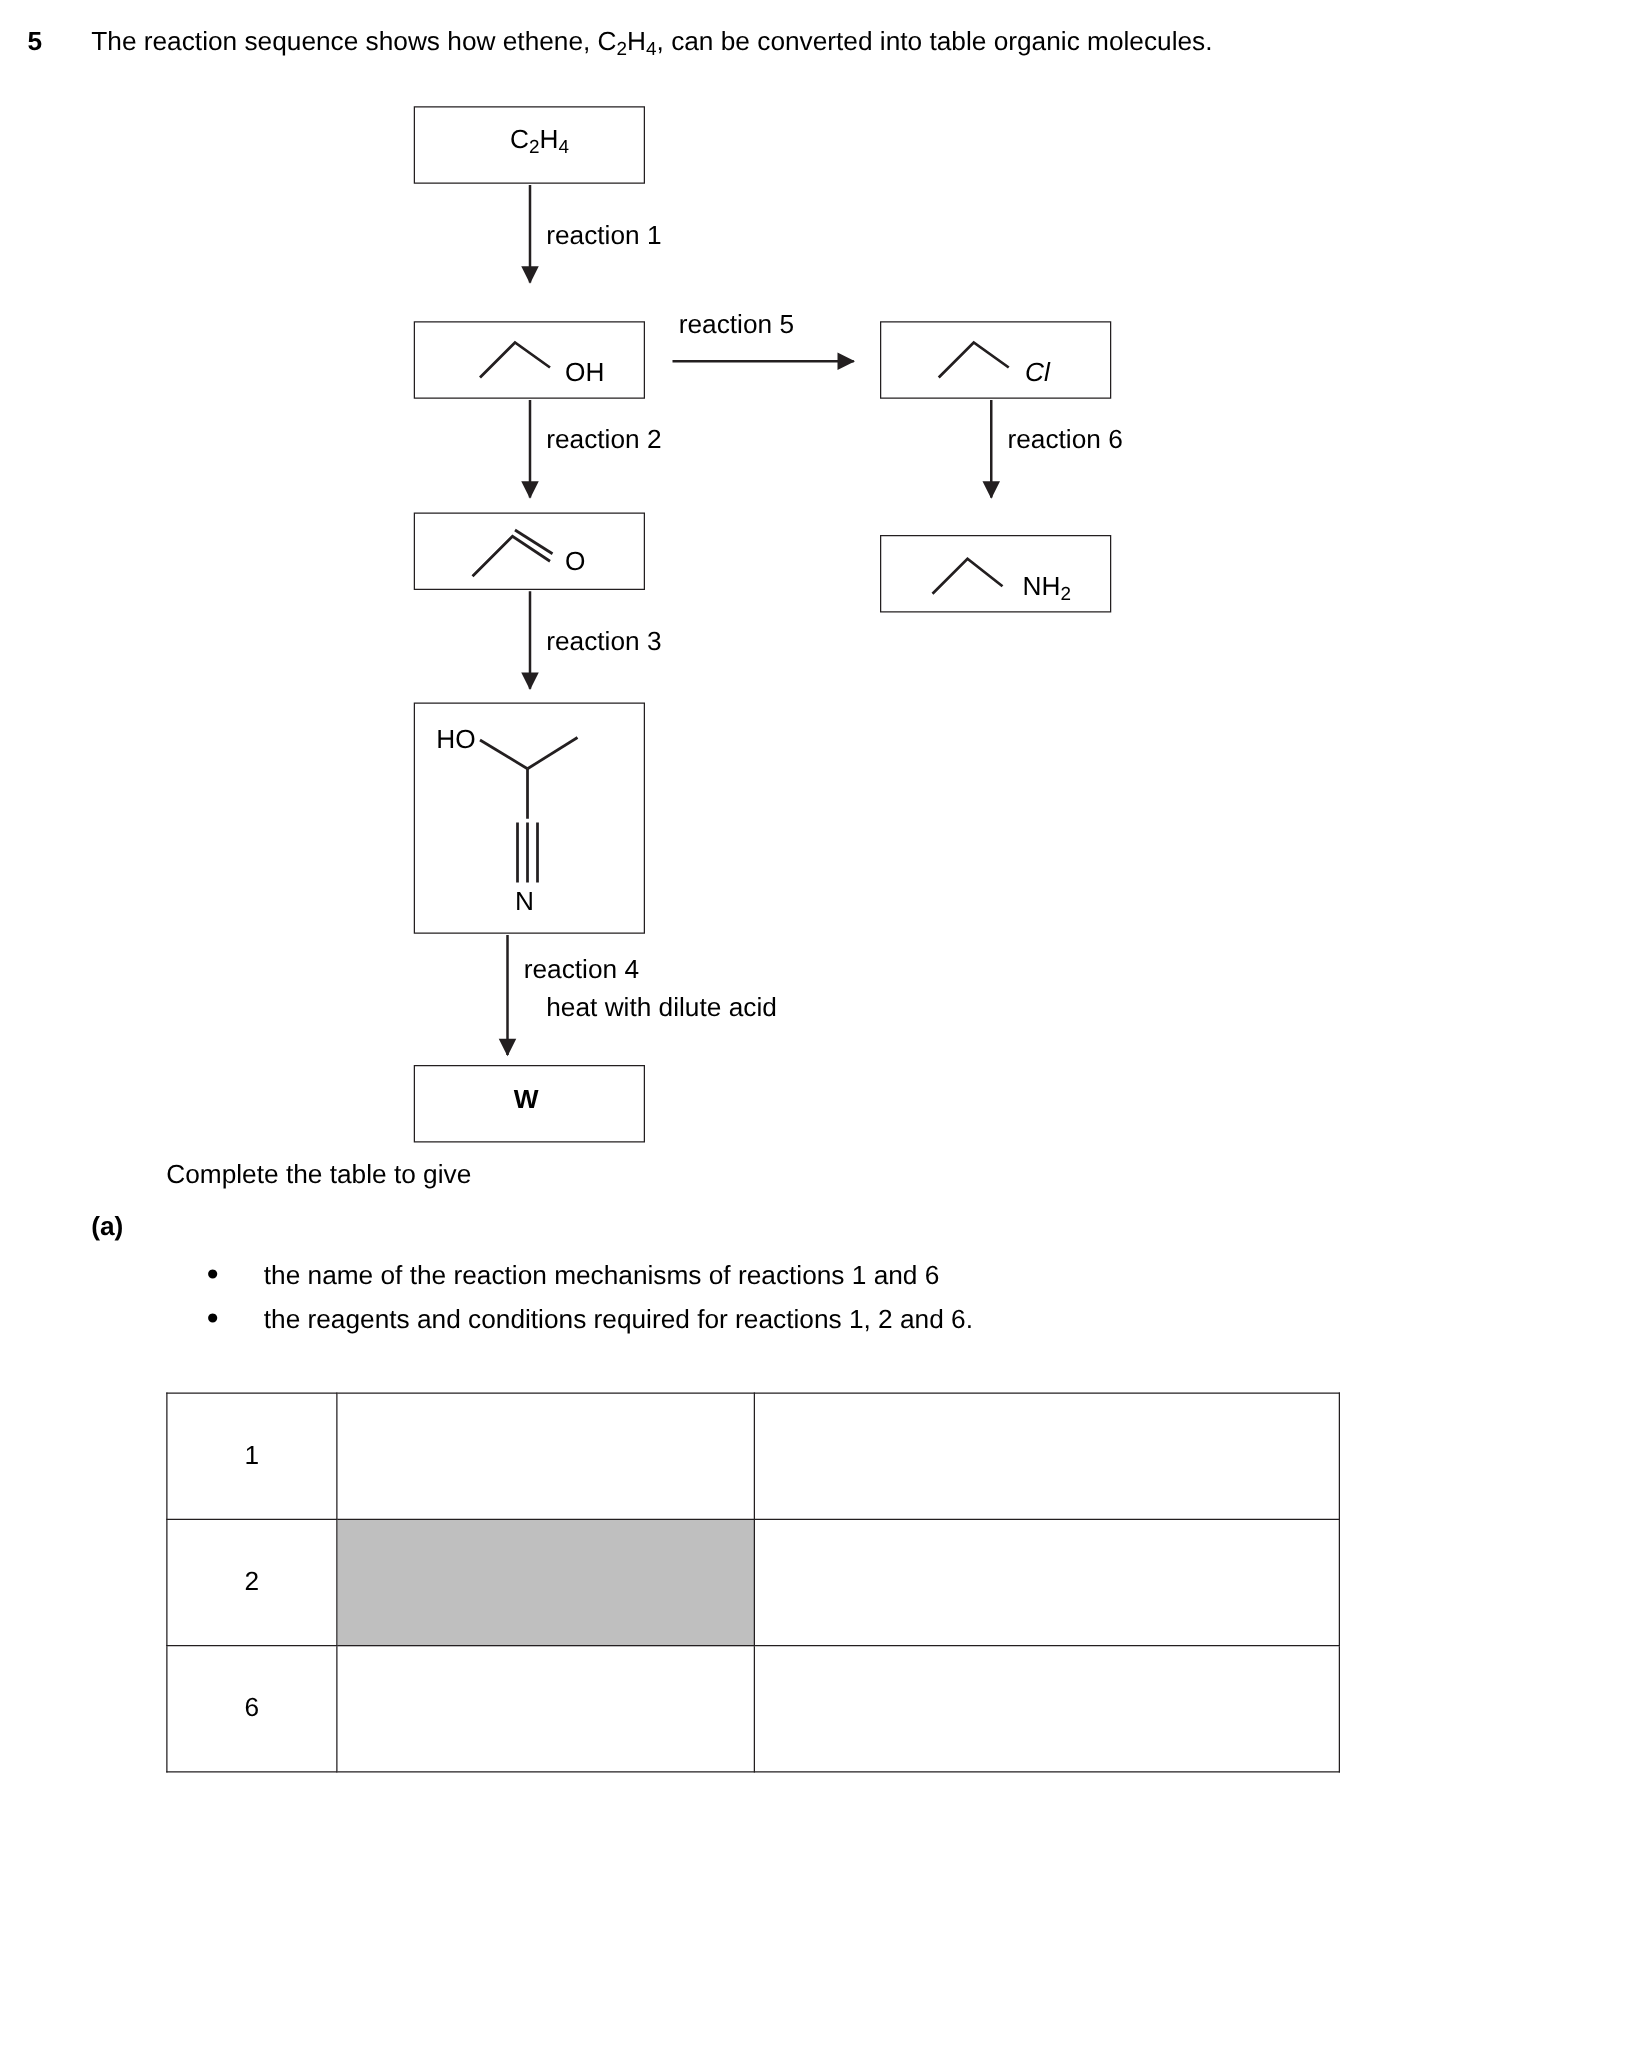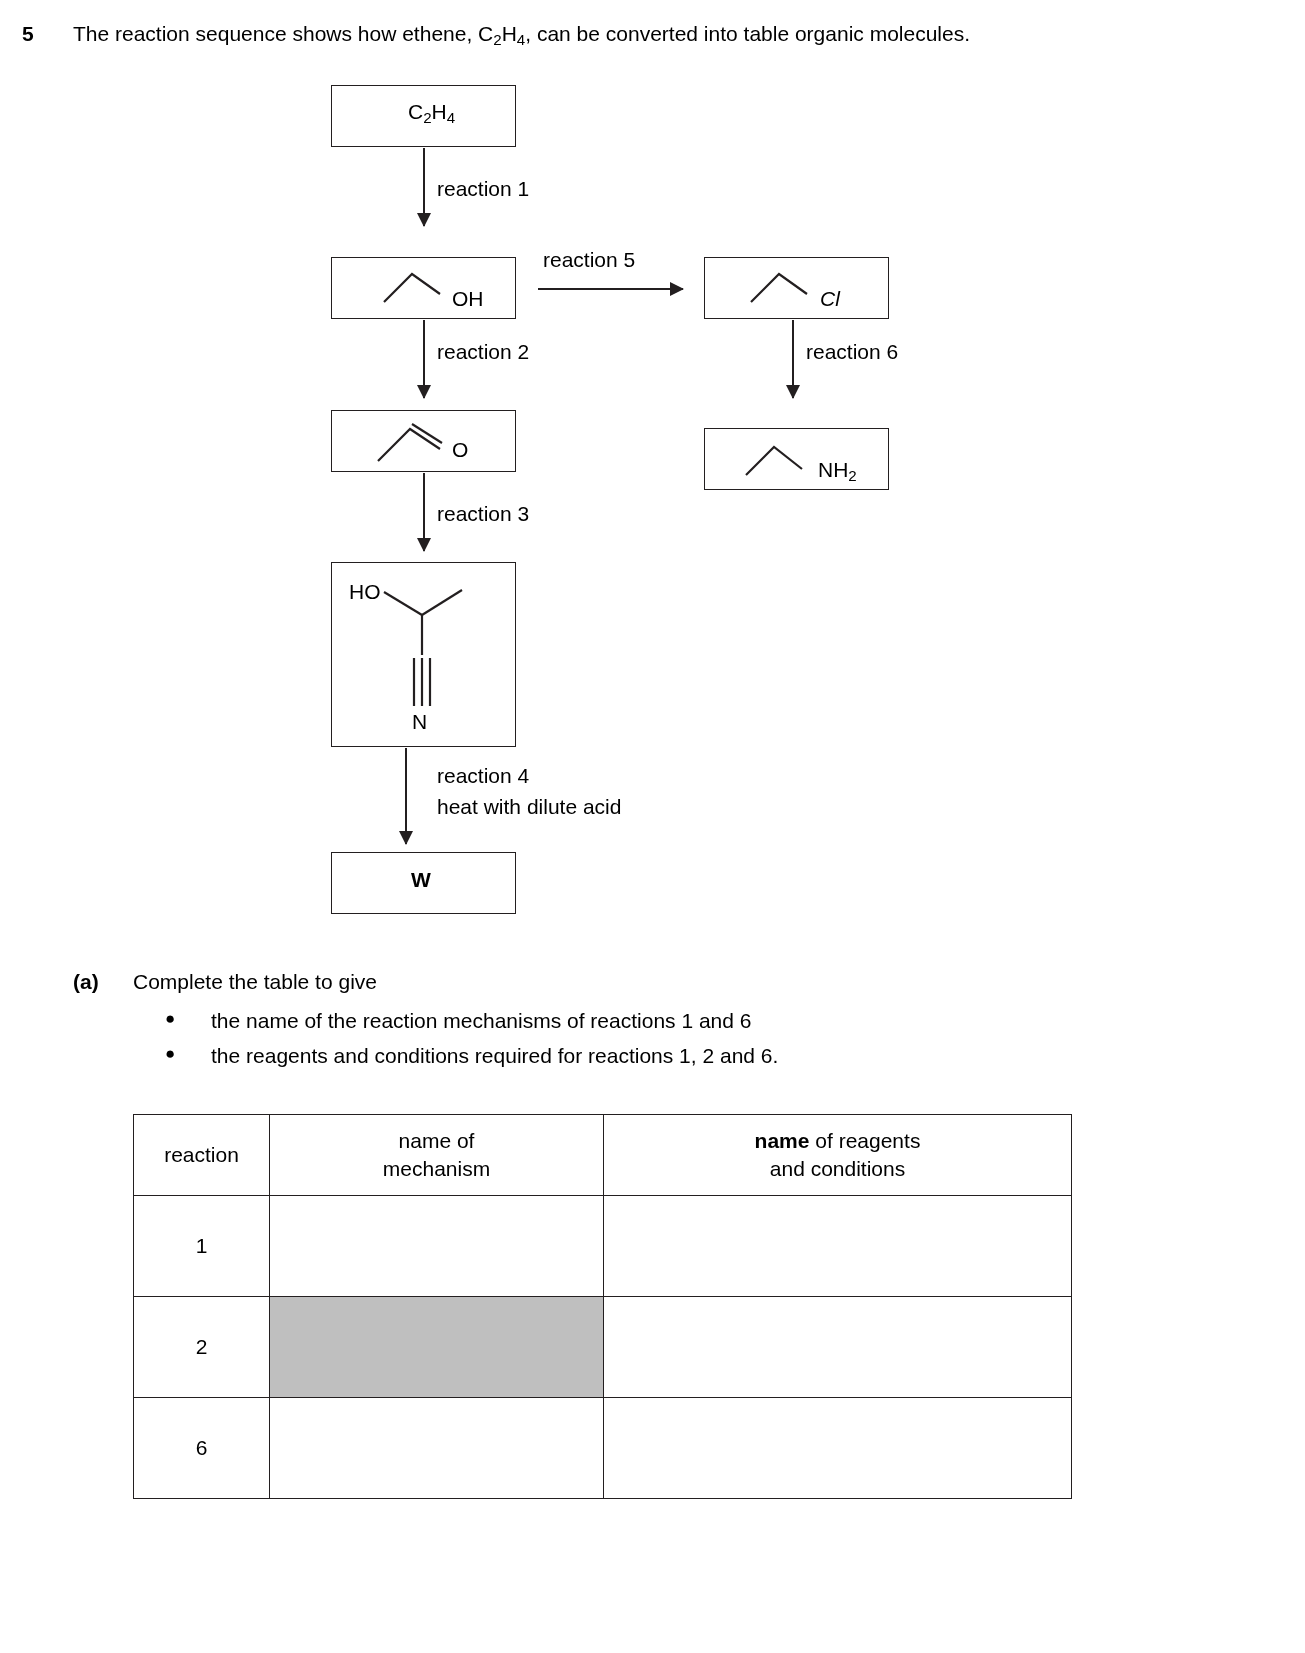--- a/index.html
+++ b/index.html
@@ -112,21 +112,21 @@
   .part-a-label {
     position: absolute;
     left: 73px;
     top: 970px;
     font-size: 21px;
     font-weight: bold;
   }
   .part-a-text {
     position: absolute;
     left: 133px;
-    top: 970px;
+    top: 928px;
     font-size: 21px;
     white-space: nowrap;
   }
   .bullet {
     position: absolute;
     font-size: 21px;
     white-space: nowrap;
   }
   .bullet .dot {
     position: absolute;
@@ -232,52 +232,41 @@
       <line x1="82" y1="45" x2="82" y2="85" stroke="#231f20" stroke-width="2.2"></line>
 
       <line x1="74" y1="88" x2="74" y2="136" stroke="#231f20" stroke-width="2.2"></line>
       <line x1="82" y1="88" x2="82" y2="136" stroke="#231f20" stroke-width="2.2"></line>
       <line x1="90" y1="88" x2="90" y2="136" stroke="#231f20" stroke-width="2.2"></line>
     </svg>
     <div class="box-label" style="left:349px; top:510px;">HO</div>
     <div class="box-label" style="left:412px; top:640px;">N</div>
 
     <div class="arrow-v" style="left:405px; top:678px; height:96px;"></div>
-    <div class="arrow-text" style="left:437px; top:694px;">reaction 4</div>
+    <div class="arrow-text" style="left:419px; top:694px;">reaction 4</div>
     <div class="arrow-text" style="left:437px; top:725px;">heat with dilute acid</div>
 
     <div class="box" style="left:331px; top:782px; width:185px; height:62px;"></div>
     <div class="w-label" style="left:411px; top:798px;">W</div>
   </div>
 
   <div class="part-a-label">(a)</div>
   <div class="part-a-text">Complete the table to give</div>
 
   <div class="bullet" style="left:165px; top:1009px;">
     <span class="dot">●</span>
     <span class="btxt">the name of the reaction mechanisms of reactions 1 and 6</span>
   </div>
   <div class="bullet" style="left:165px; top:1044px;">
     <span class="dot">●</span>
     <span class="btxt">the reagents and conditions required for reactions 1, 2 and 6.</span>
   </div>
 
   <table class="tbl">
     <tbody>
-        <tr class="head-row">
-      <td class="c1">reaction</td>
-      <td class="c2">
-        <div>name of</div>
-        <div>mechanism</div>
-      </td>
-      <td class="c3">
-        <div><span class="bold">name</span><span> of reagents</span></div>
-        <div>and conditions</div>
-      </td>
-    </tr>
     <tr class="body-row">
       <td class="c1">1</td>
       <td class="c2"></td>
       <td class="c3"></td>
     </tr>
     <tr class="body-row">
       <td class="c1">2</td>
       <td class="c2 shaded"></td>
       <td class="c3"></td>
     </tr>

